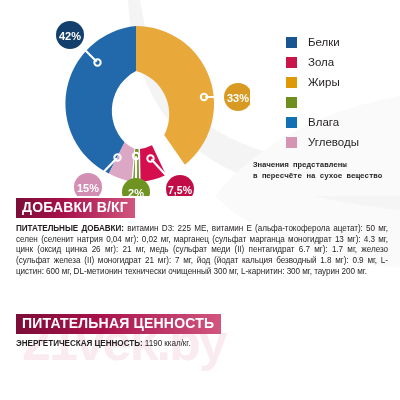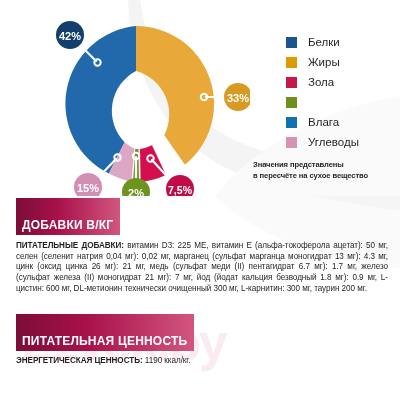--- a/index.html
+++ b/index.html
@@ -79,32 +79,33 @@
     line-height: 12px;
     white-space: nowrap;
   }
   .legend-note {
     margin-top: 8px;
     font-size: 7.6px;
     font-weight: bold;
     color: #231f20;
     line-height: 10.5px;
     letter-spacing: -0.1px;
+    font-family: Liberation Mono, monospace;
   }
 
   
   .section {
     position: absolute;
     left: 16px;
     width: 372px;
   }
   .badge {
     display: inline-block;
-    padding: 20px 7px 3px 6px;
-    font-size: 12px;
+    padding: 1px 7px 3px 6px;
+    font-size: 14px;
     font-weight: bold;
     color: #ffffff;
     letter-spacing: 0.2px;
     background: linear-gradient(90deg, #7c0d38 0%, #a8114a 40%, #d1567f 100%);
   }
   .body-text {
     margin-top: 6px;
     font-size: 8.15px;
     line-height: 10.7px;
     color: #231f20;
@@ -222,27 +223,27 @@
     </div>
 
     <div class="legend">
 
       <div class="legend-row">
         <span class="legend-swatch" style="background:#1b5591"></span>
         <span class="legend-label">Белки</span>
       </div>
 
       <div class="legend-row">
+        <span class="legend-swatch" style="background:#c8154a"></span>
+        <span class="legend-label">Зола</span>
+      </div>
+
+      <div class="legend-row">
         <span class="legend-swatch" style="background:#dd9a06"></span>
         <span class="legend-label">Жиры</span>
-      </div>
-
-      <div class="legend-row">
-        <span class="legend-swatch" style="background:#c8154a"></span>
-        <span class="legend-label">Зола</span>
       </div>
 
       <div class="legend-row">
         <span class="legend-swatch" style="background:#6e8f1e"></span>
       </div>
 
       <div class="legend-row">
         <span class="legend-swatch" style="background:#1271b5"></span>
         <span class="legend-label">Влага</span>
       </div>

